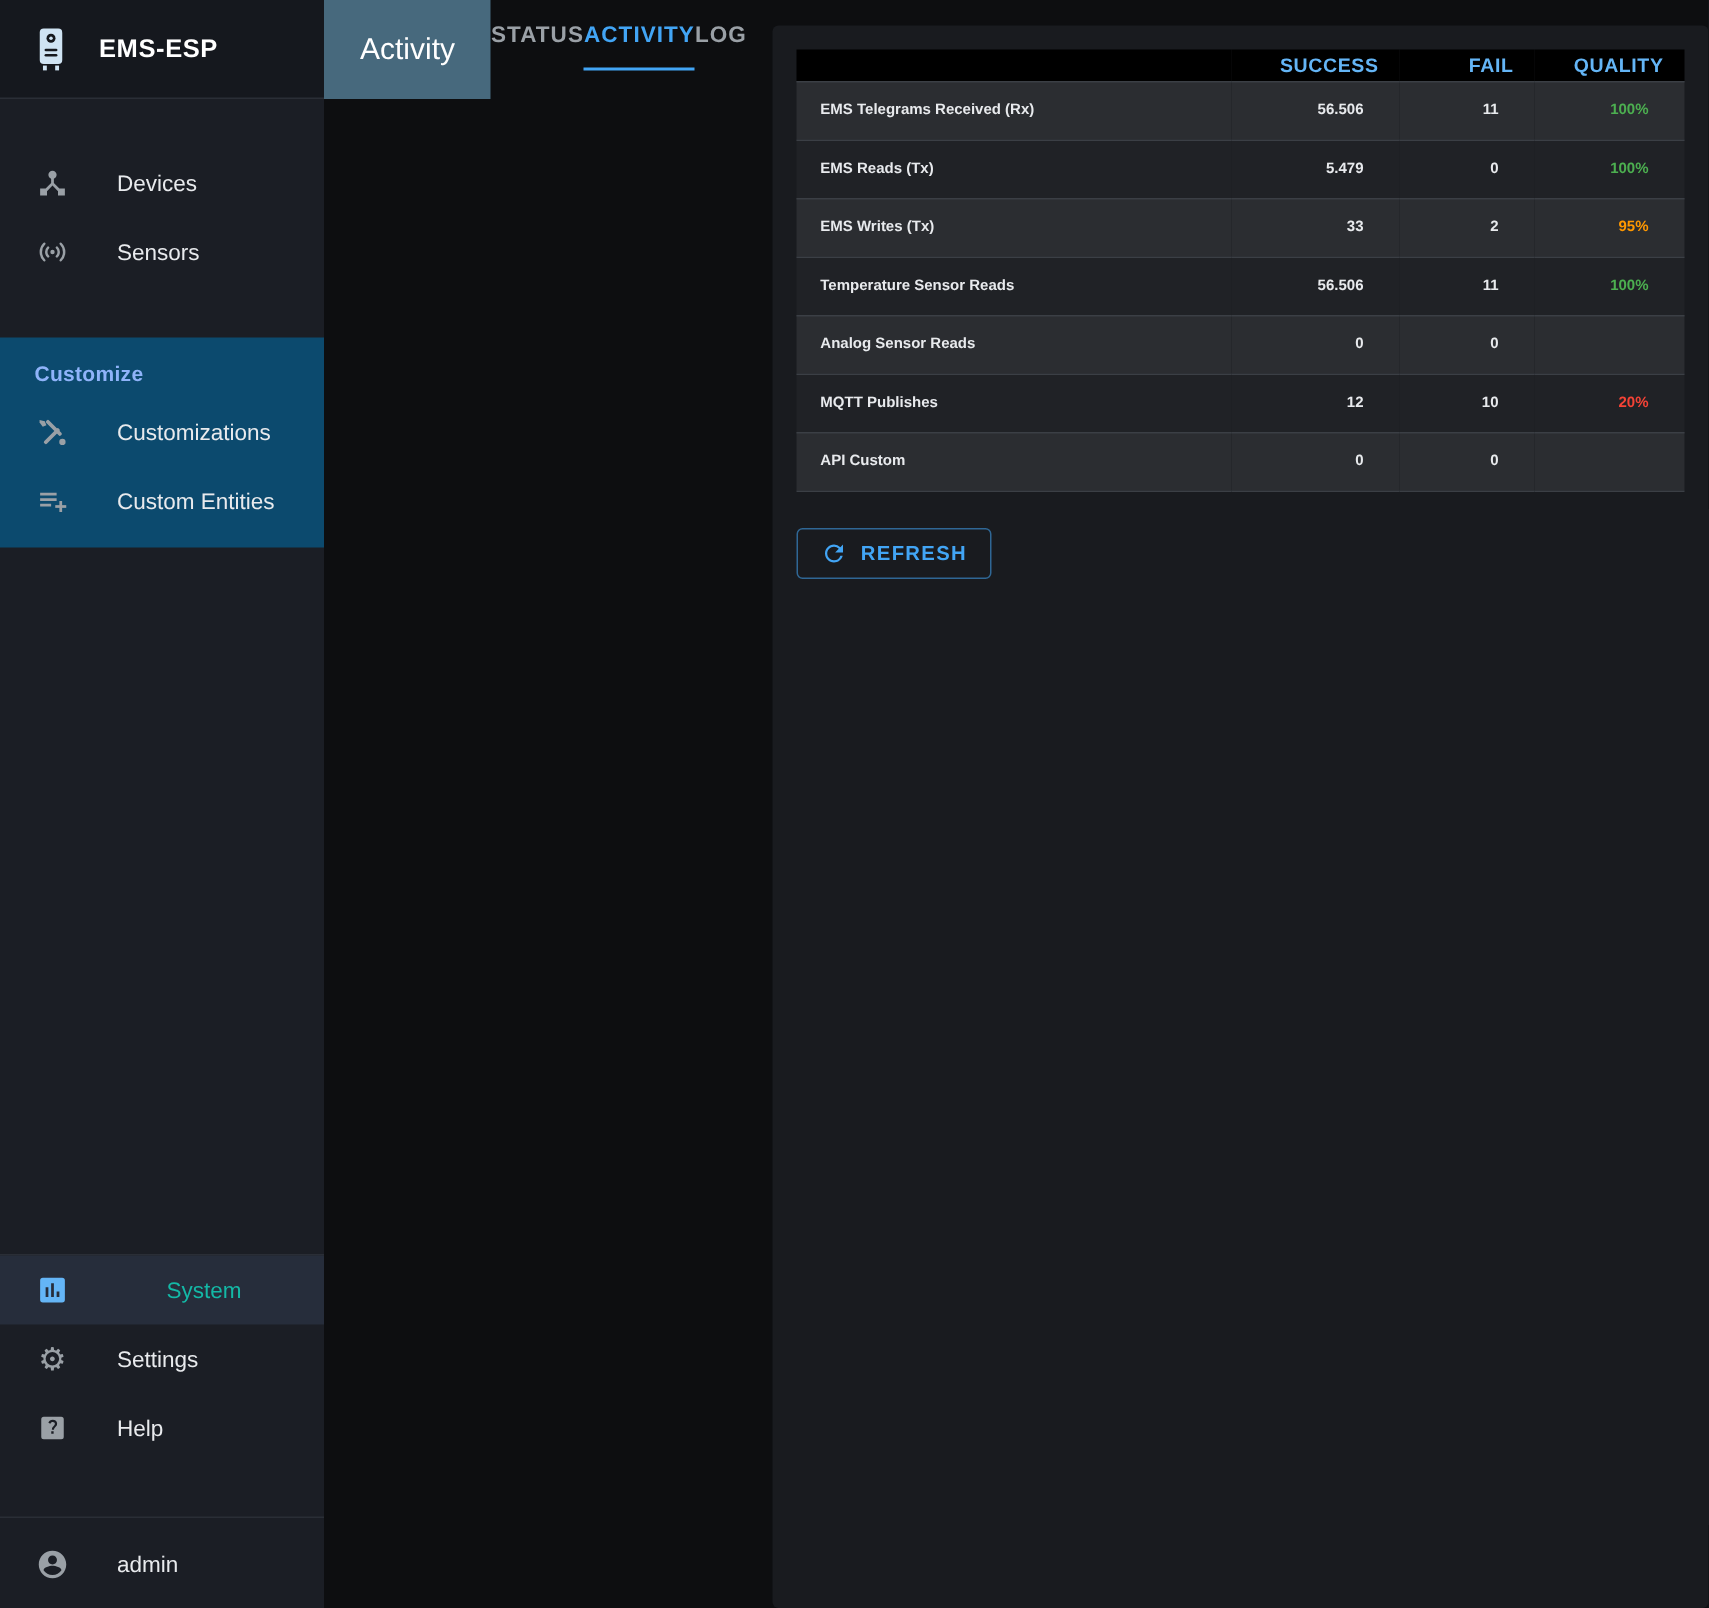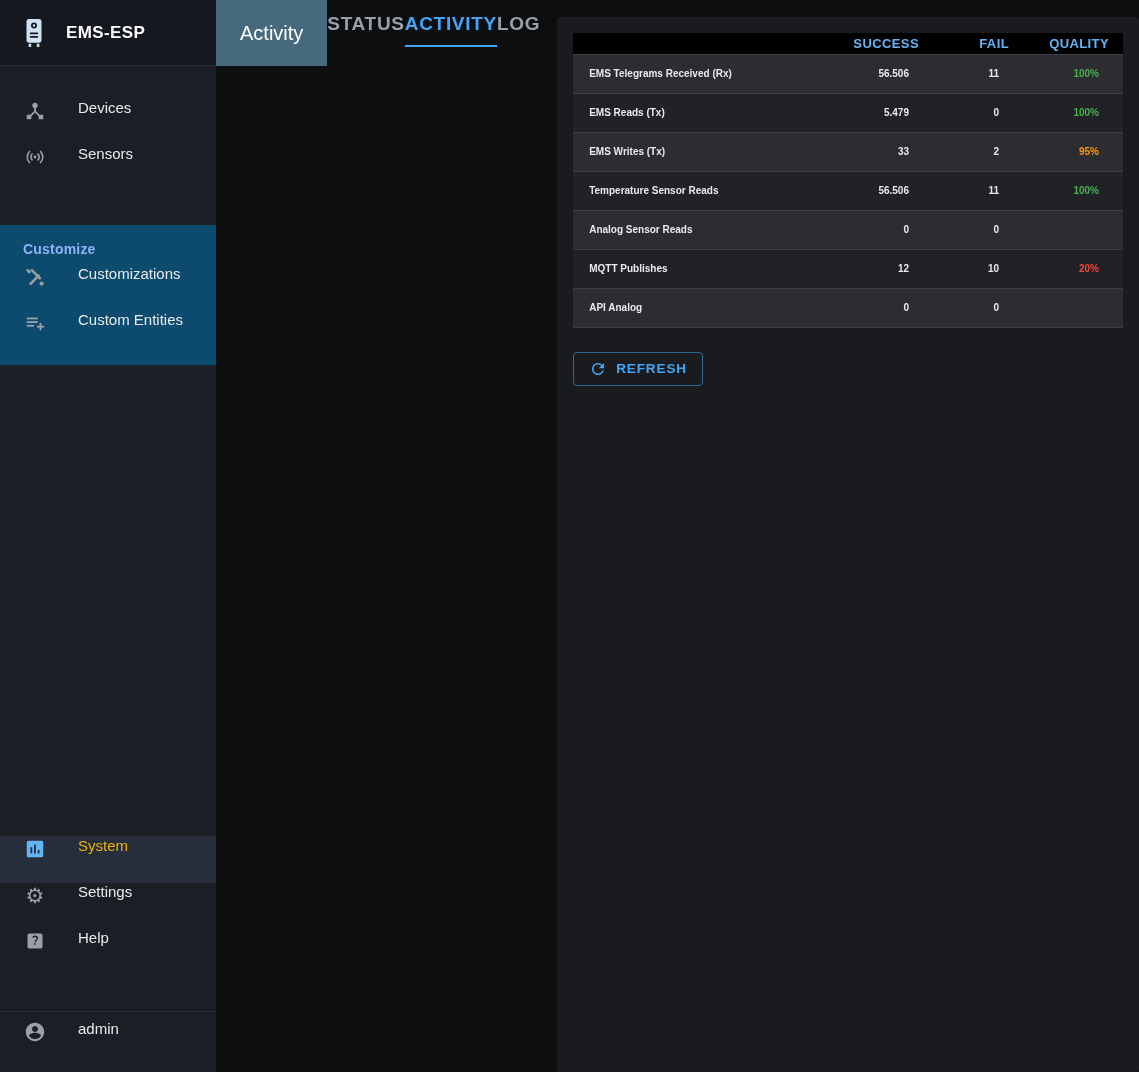--- a/index.html
+++ b/index.html
@@ -10,40 +10,40 @@
   }
   .app { display:flex; width:1139px; height:1072px; }
 
   
   .sidebar { flex:0 0 216px; width:216px; background:#1b1e25; display:flex; flex-direction:column;gap:24px; }
   .sidebar-header { height:66px; flex:0 0 66px; display:flex; align-items:center; padding:0 12px; background:#15181e; border-bottom:1px solid #2a2e36; }
   .logo-box { width:44px; height:48px; display:flex; align-items:center; justify-content:center; }
   .brand { font-size:17px; font-weight:bold; letter-spacing:.4px; color:#fff; margin-left:10px; }
 
   .nav-top { padding-top:9px; }
-  .nav-item { height:46px; display:flex; padding-left:23px; cursor:pointer; }
+  .nav-item { height:46px; display:flex; align-items:center; padding-left:23px; cursor:pointer; }
   .nav-item .ico { width:24px; height:24px; flex:0 0 24px; color:#9aa0a6; display:flex; align-items:center; justify-content:center; margin-right:31px; font-size:21px; line-height:1; }
   .nav-item .lbl { font-size:15px; color:#e8eaed; white-space:nowrap; }
   .nav-item.active { background:#262d3b; }
-  .nav-item.active .lbl { color:#eab308; }
+  .nav-item.active .lbl { color:#14b8a6;margin-left:33px; }
   .nav-item.active .ico { color:#64b5f6; }
 
   .customize-group { background:#0c4a6e; margin-top:10px; padding:4px 0 8px; }
   .customize-header { padding:12px 0 8px 23px; font-size:14px; font-weight:bold; color:#8fb3f9; letter-spacing:.2px; }
 
   .bottom-group { margin-top:auto; border-top:1px solid #2a2e36; padding-bottom:12px; }
   .user-group { border-top:1px solid #2a2e36; padding:8px 0 6px; }
 
   
   .main { flex:1; display:flex; flex-direction:row; min-width:0; }
   .appbar { height:66px; flex:0 0 66px; background:#47697d; display:flex; align-items:center; padding:0 24px; }
   .appbar-title { font-size:20px; color:#fff; }
 
   .tabs { height:47px; flex:0 0 47px; display:flex; }
-  .tab { flex:1; display:flex; align-items:center; justify-content:center; font-size:19px; font-weight:bold; letter-spacing:.7px; color:#9aa0a6; text-transform:uppercase; cursor:pointer; position:relative; }
+  .tab { flex:1; display:flex; align-items:center; justify-content:center; font-size:15px; font-weight:bold; letter-spacing:.7px; color:#9aa0a6; text-transform:uppercase; cursor:pointer; position:relative; }
   .tab.active { color:#42a5f5; }
   .tab.active::after { content:""; position:absolute; left:0; right:0; bottom:0; height:2px; background:#42a5f5; }
 
   .card { margin:17px 0 0 17px; width:906px; background:#191b1f; border-radius:4px; padding:16px; }
 
   table { width:100%; border-collapse:collapse; table-layout:fixed; }
   col.c-name { width:auto; }
   col.c-success { width:112px; }
   col.c-fail { width:90px; }
   col.c-quality { width:100px; }
@@ -224,21 +224,21 @@
             <td>0</td>
             <td></td>
           </tr>
           <tr>
             <td class="t-name">MQTT Publishes</td>
             <td>12</td>
             <td>10</td>
             <td style="color: rgb(244, 67, 54);">20%</td>
           </tr>
           <tr>
-            <td class="t-name">API Analog</td>
+            <td class="t-name">API Custom</td>
             <td>0</td>
             <td>0</td>
             <td></td>
           </tr>
         </tbody>
       </table>
 
       <button class="refresh-btn">
         <span style="display:flex;">
           <svg width="18" height="18" viewBox="0 0 24 24" fill="currentColor">

